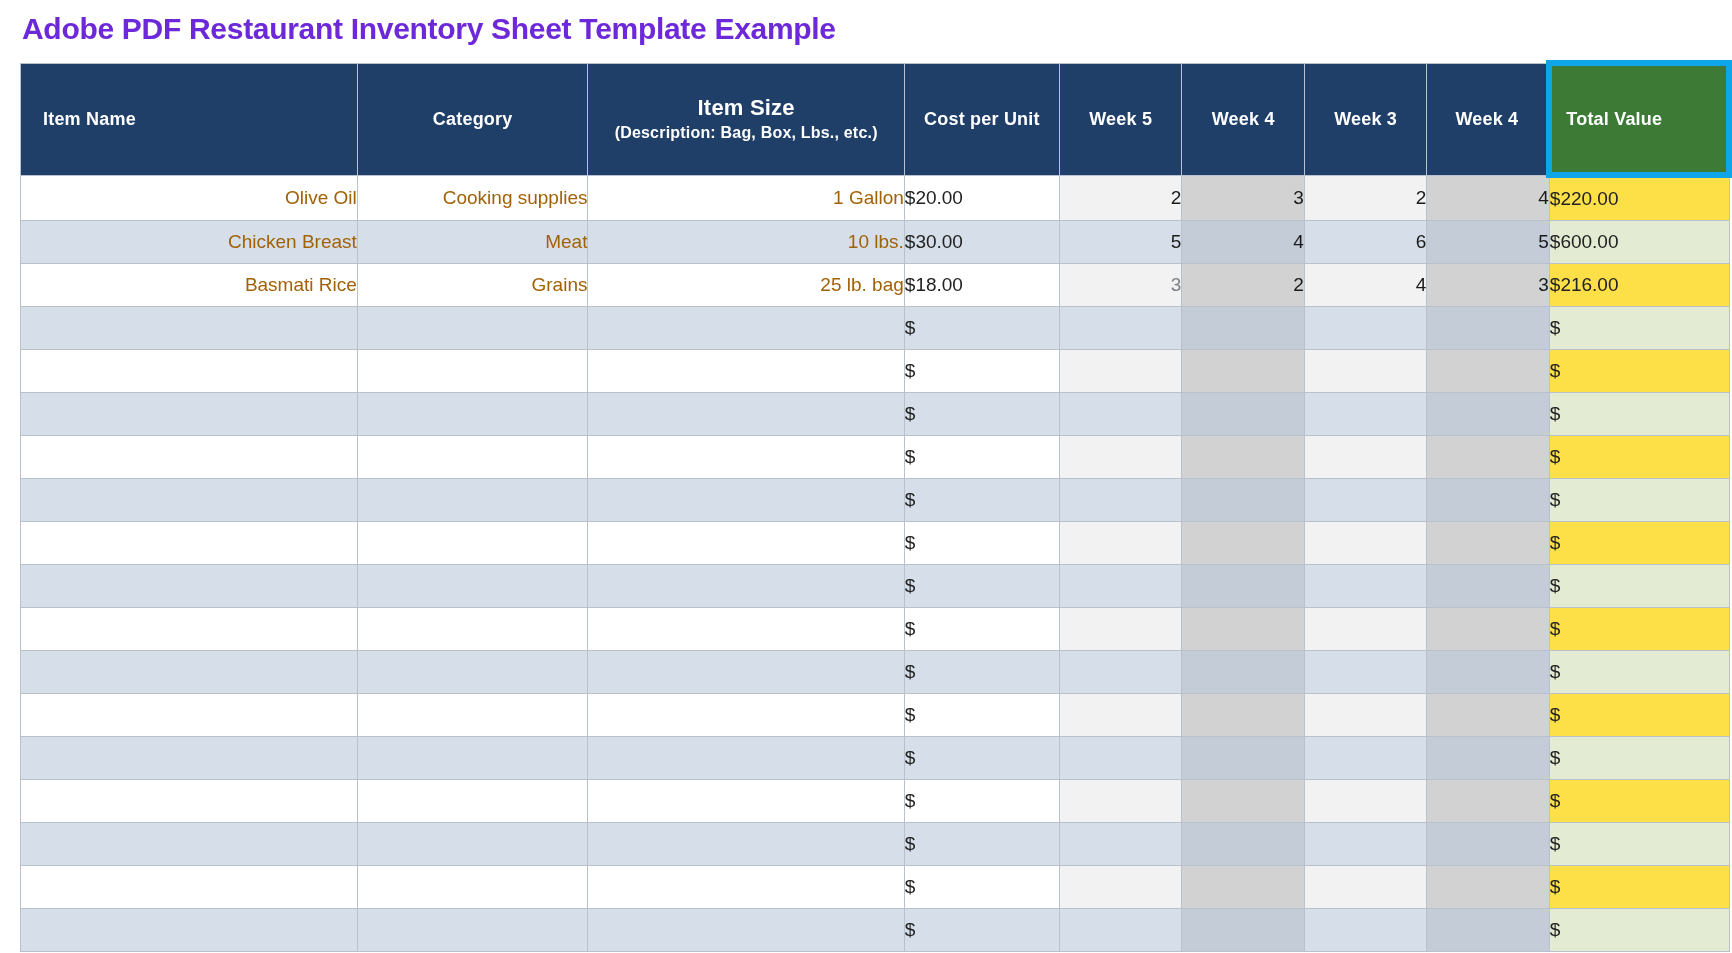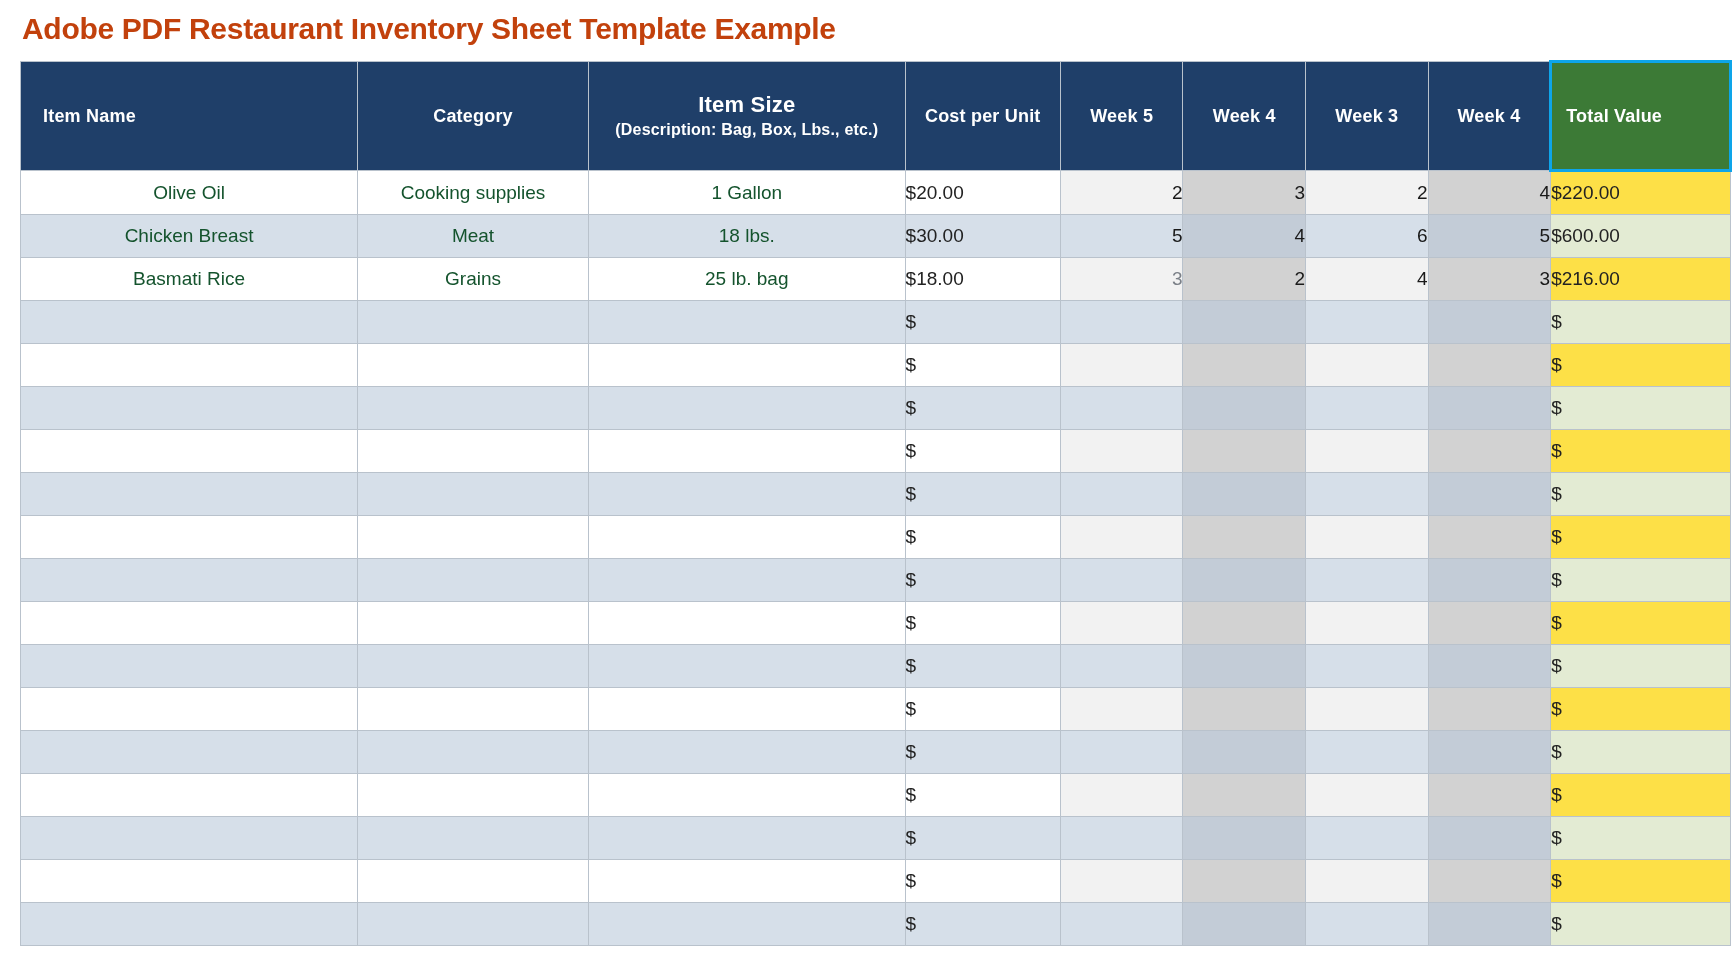--- a/index.html
+++ b/index.html
@@ -16,21 +16,21 @@
     width: 1732px;
     min-height: 953px;
     box-sizing: border-box;
     padding: 0 20px;
     background: #ffffff;
     position: relative;
   }
   .page-title {
     font-size: 30px;
     font-weight: bold;
-    color: #c2410c;
+    color: #6d28d9;
     letter-spacing: -0.3px;
     padding: 12px 0 14px 2px;
     white-space: nowrap;
   }
   table.inv {
     border-collapse: collapse;
     width: 1712px;
     table-layout: fixed;
   }
   table.inv th, table.inv td {
@@ -48,21 +48,21 @@
     vertical-align: middle;
     border: 1px solid #1f3f69;
     letter-spacing: 0.2px;
   }
   thead th.left {
     text-align: left;
     padding-left: 22px;
   }
   thead th.total {
     background: #3c7a36;
-    border: 3px solid #0ea5e9;
+    border: 6px solid #0ea5e9;
     padding-left: 14px;
     text-align: left;
   }
   thead th .sub {
     display: block;
     font-size: 16px;
     font-weight: bold;
     line-height: 1.18;
     margin-top: 3px;
   }
@@ -73,22 +73,22 @@
   }
   
   tbody tr { height: 42px; }
   tbody td {
     font-size: 19px;
     height: 42px;
     vertical-align: middle;
   }
   td.text {
     padding-left: 12px;
-    text-align: center;
-    color: #14532d;
+    text-align: right;
+    color: #a16207;
   }
   td.num {
     text-align: right;
     padding-right: 14px;
     color: #1a1a1a;
   }
   td.money {
     text-align: left;
     padding-left: 12px;
   }
@@ -164,21 +164,21 @@
           <td class="base money">$20.00</td>
           <td class="wk-light num">2</td>
           <td class="wk-dark num">3</td>
           <td class="wk-light num">2</td>
           <td class="wk-dark num">4</td>
           <td class="total money">$220.00</td>
         </tr>
         <tr class="even data">
           <td class="base text">Chicken Breast</td>
           <td class="base text">Meat</td>
-          <td class="base text">18 lbs.</td>
+          <td class="base text">10 lbs.</td>
           <td class="base money">$30.00</td>
           <td class="wk-light num">5</td>
           <td class="wk-dark num">4</td>
           <td class="wk-light num">6</td>
           <td class="wk-dark num">5</td>
           <td class="total money">$600.00</td>
         </tr>
         <tr class="odd data">
           <td class="base text">Basmati Rice</td>
           <td class="base text">Grains</td>

